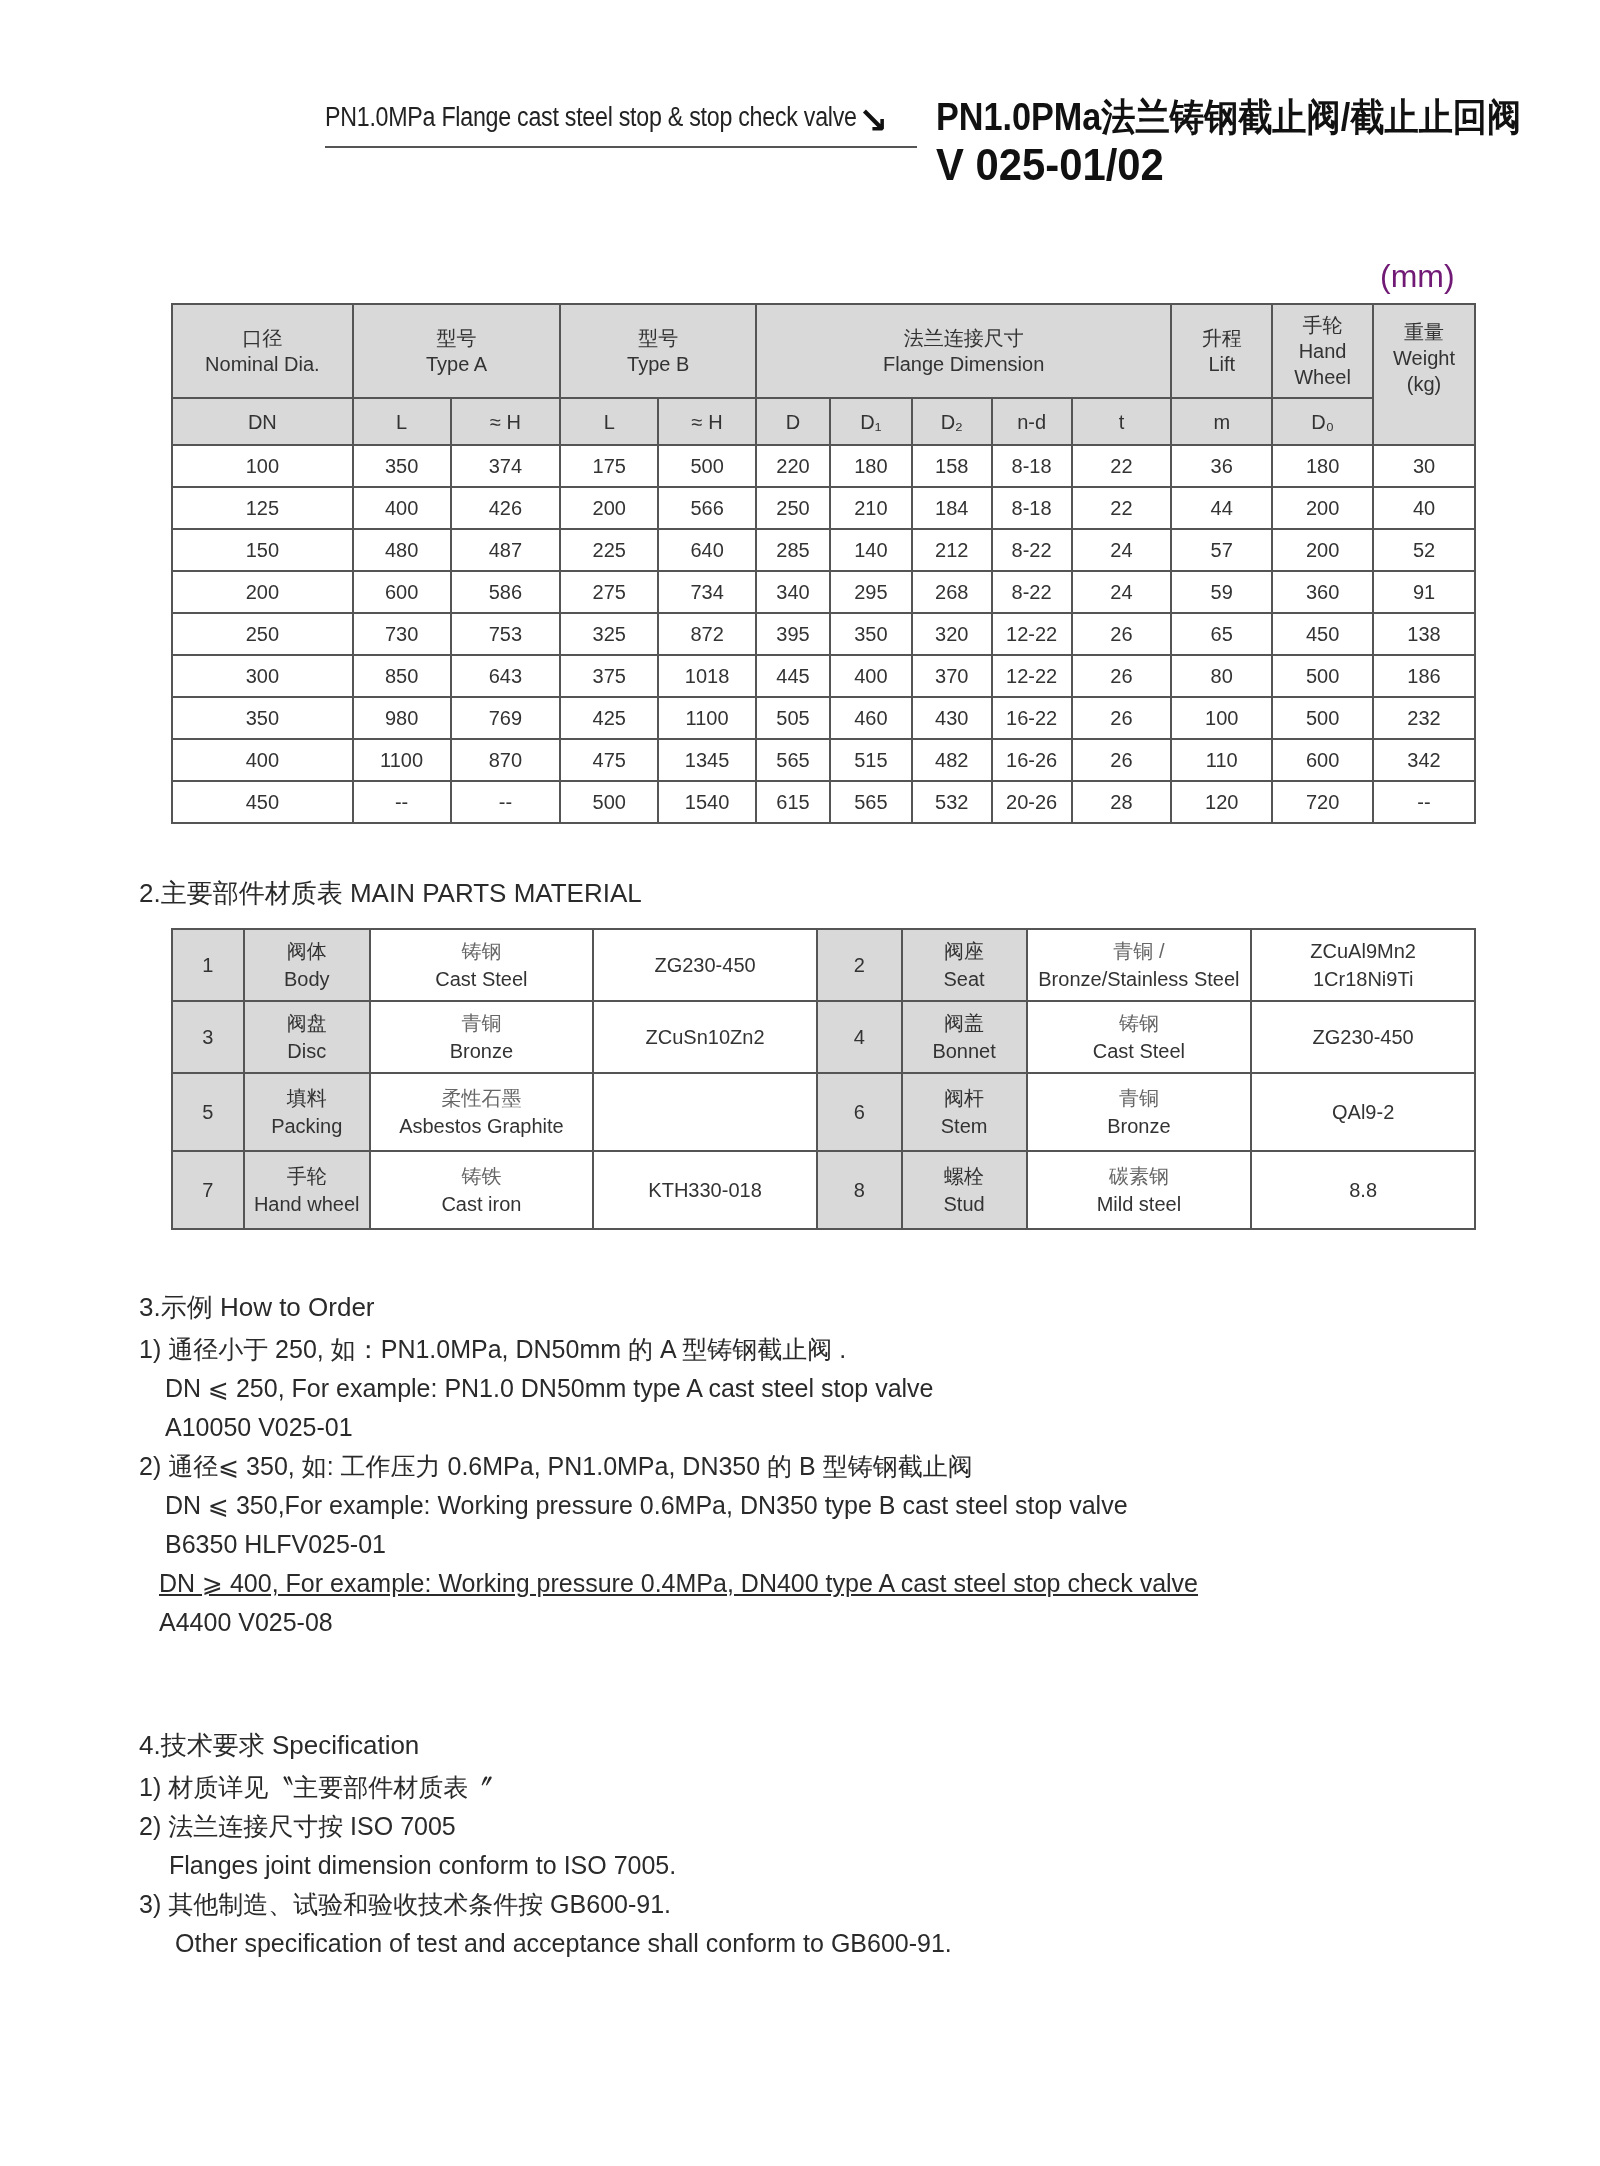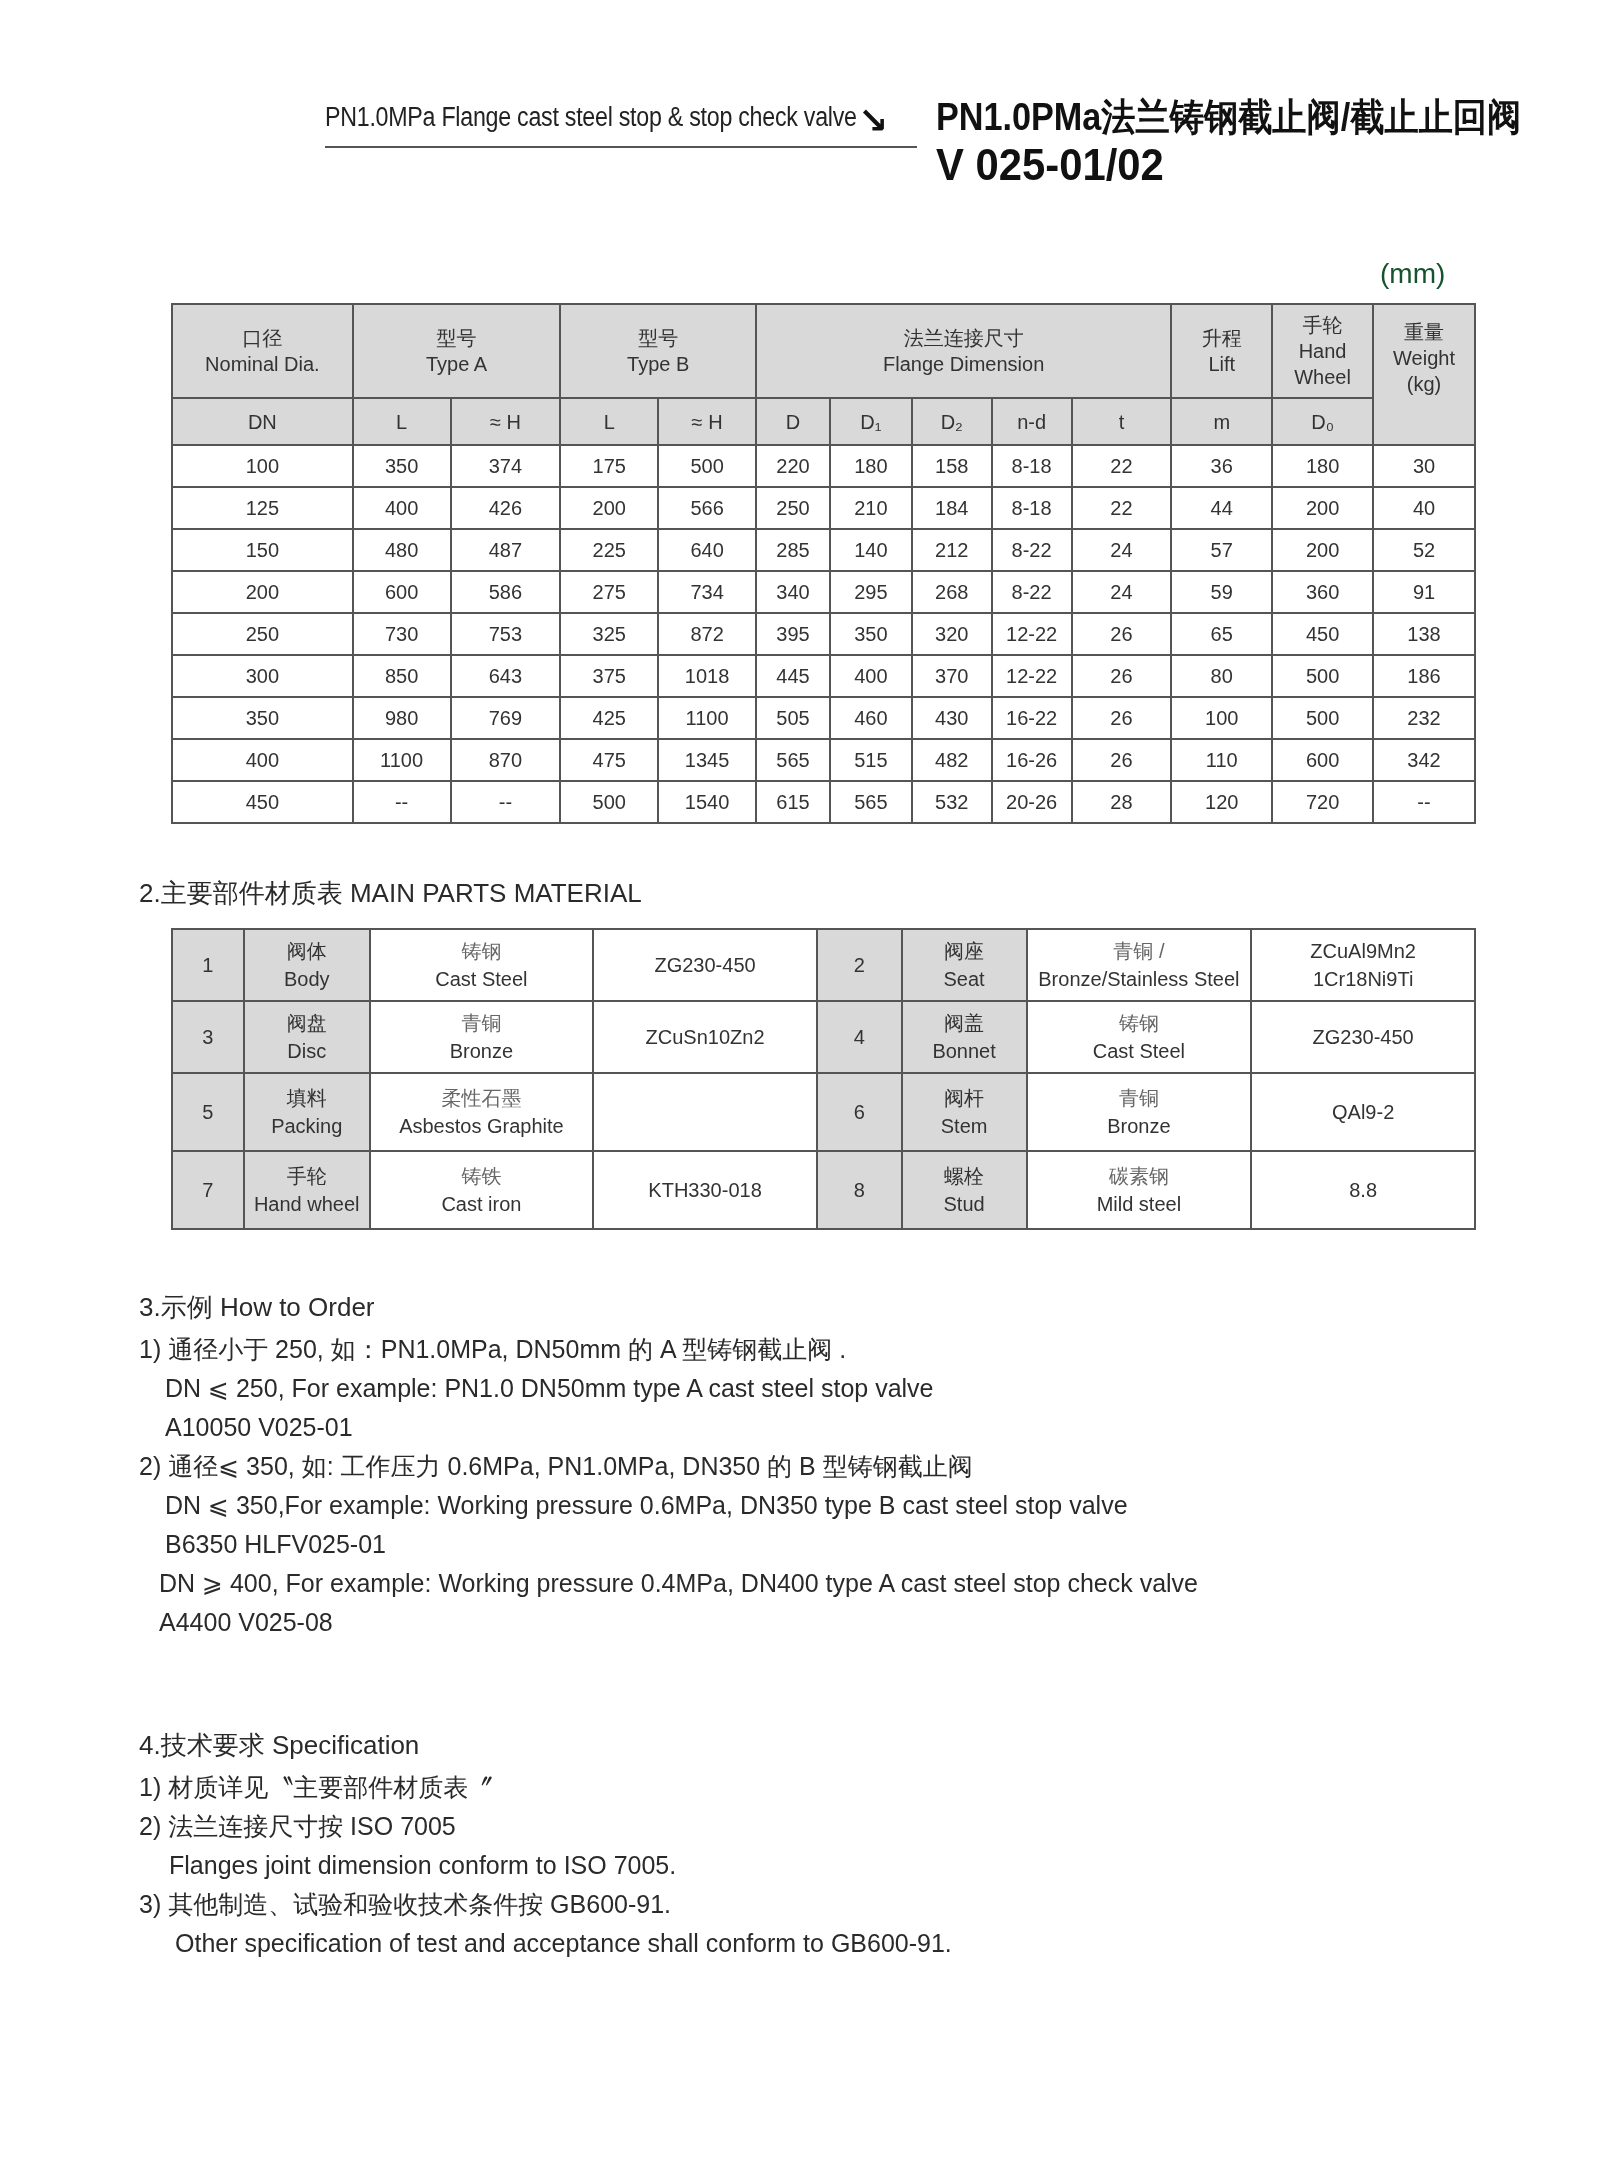--- a/index.html
+++ b/index.html
@@ -7,21 +7,21 @@
          font-family: "Liberation Sans", "DejaVu Sans", sans-serif; color: #2a2a2a; }
   .abs { position: absolute; }
 
   
   .hdr-left { left: 325px; top: 102px; font-size: 27px; color: #222; transform: scaleX(0.86); transform-origin: left center; letter-spacing: -0.3px; white-space: nowrap; }
   .hdr-arrow { left: 858px; top: 103px; font-size: 36px; font-weight: bold; color: #111; line-height: 1; }
   .hdr-rule { left: 325px; top: 146px; width: 592px; height: 2px; background: #555; }
   .hdr-title-cn { left: 936px; top: 92px; font-size: 38px; font-weight: bold; color: #111; transform: scaleX(0.9); transform-origin: left center; white-space: nowrap; }
   .hdr-code { left: 936px; top: 140px; font-size: 44px; font-weight: bold; color: #111; transform: scaleX(0.95); transform-origin: left center; white-space: nowrap; }
 
-  .unit { left: 1380px; top: 258px; font-size: 28px; color: #14532d; }
+  .unit { left: 1380px; top: 258px; font-size: 32px; color: #701a75; }
 
   
   table { border-collapse: collapse; margin-left: 32px; }
   td, th { border: 2px solid #555; text-align: center; vertical-align: middle; padding: 0; font-weight: normal; }
 
   #dim-table { position: absolute; left: 139px; top: 303px; width: 1305px; font-size: 20px; color: #333; }
   #dim-table th { background: #d9d9d9; line-height: 1.3; }
   #dim-table tr.h1 th { height: 92px; }
   #dim-table tr.h2 th { height: 45px; }
   #dim-table td { height: 40px; background: #fff; }
@@ -376,21 +376,21 @@
 
 <div class="abs" style="left:139px; top:1290px;">
   <div class="sec-title" style="height:40px">3.示例 How to Order</div>
   <div id="order-lines">
       <div class="line" style="height: 39px; line-height: 39px; padding-left: 0px;">1) 通径小于 250, 如：PN1.0MPa, DN50mm 的 A 型铸钢截止阀 .</div>
       <div class="line" style="height: 39px; line-height: 39px; padding-left: 26px;">DN ⩽ 250, For example: PN1.0 DN50mm type A cast steel stop valve</div>
       <div class="line" style="height: 39px; line-height: 39px; padding-left: 26px;">A10050        V025-01</div>
       <div class="line" style="height: 39px; line-height: 39px; padding-left: 0px;">2) 通径⩽ 350, 如: 工作压力 0.6MPa, PN1.0MPa, DN350 的 B 型铸钢截止阀</div>
       <div class="line" style="height: 39px; line-height: 39px; padding-left: 26px;">DN ⩽ 350,For example: Working pressure 0.6MPa, DN350 type B cast steel stop valve</div>
       <div class="line" style="height: 39px; line-height: 39px; padding-left: 26px;">B6350 HLFV025-01</div>
-      <div class="line" style="height: 39px; line-height: 39px; padding-left: 20px;">DN ⩾ 400, For example: Working pressure 0.4MPa, DN400 type A cast steel stop check valve</div>
+      <div class="line" style="height: 39px; line-height: 39px; padding-left: 20px; text-decoration: underline;">DN ⩾ 400, For example: Working pressure 0.4MPa, DN400 type A cast steel stop check valve</div>
       <div class="line" style="height: 39px; line-height: 39px; padding-left: 20px;">A4400        V025-08</div>
     </div>
 </div>
 
 <div class="abs" style="left:139px; top:1728px;">
   <div class="sec-title" style="height:40px">4.技术要求 Specification</div>
   <div id="spec-lines">
       <div class="line" style="height: 39px; line-height: 39px; padding-left: 0px;">1) 材质详见〝主要部件材质表〞</div>
       <div class="line" style="height: 39px; line-height: 39px; padding-left: 0px;">2) 法兰连接尺寸按 ISO 7005</div>
       <div class="line" style="height: 39px; line-height: 39px; padding-left: 30px;">Flanges joint dimension conform to ISO 7005.</div>

